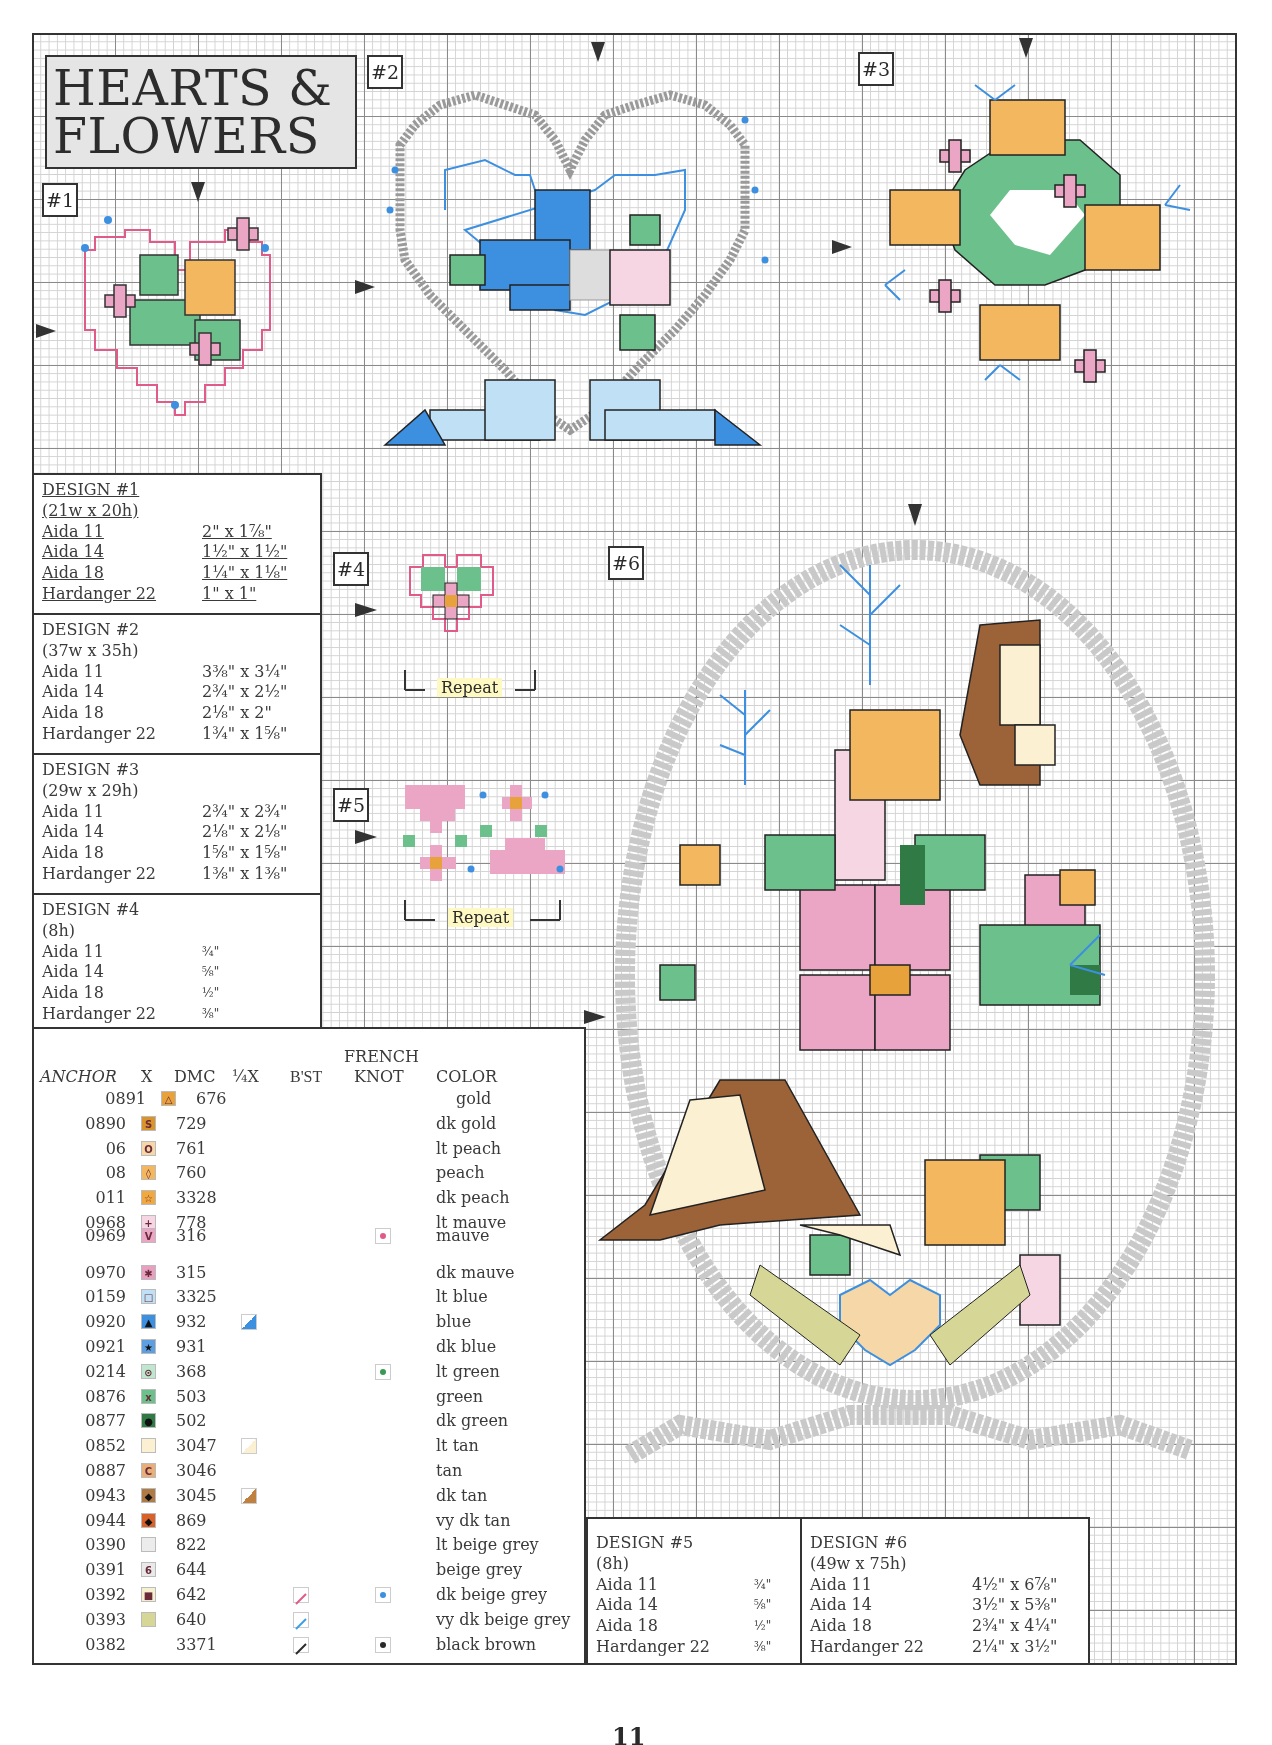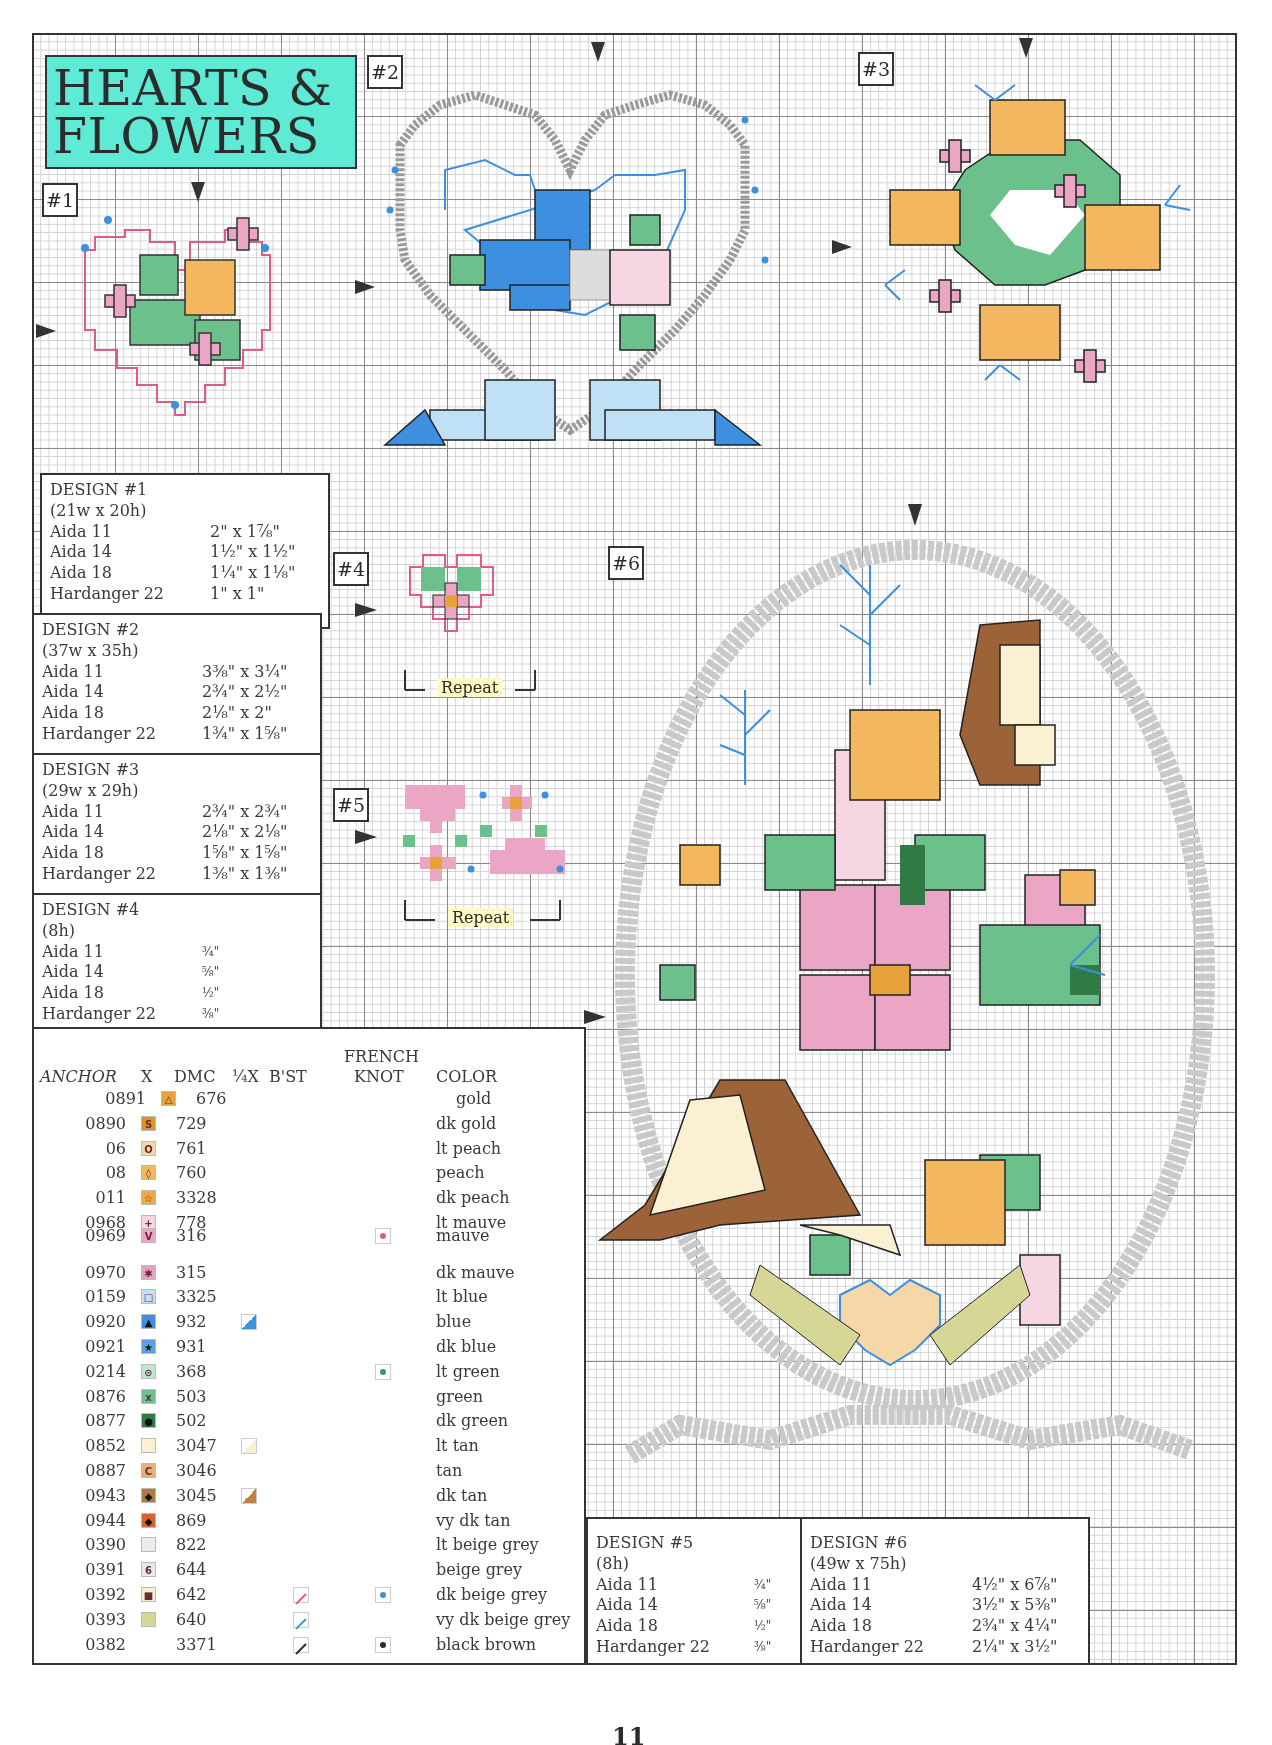--- a/index.html
+++ b/index.html
@@ -6,21 +6,21 @@
   body{width:1272px;height:1745px;position:relative;overflow:hidden;font-family:"DejaVu Serif","Liberation Serif",serif;color:#2a2a2a;}
   .page-frame{position:absolute;left:32px;top:33px;width:1205px;height:1632px;border:2px solid #333;box-sizing:border-box;
     background-color:#fff;
     background-image:
       linear-gradient(#8a8a8a 1px, transparent 1px),
       linear-gradient(90deg,#8a8a8a 1px, transparent 1px),
       linear-gradient(#d2d2d2 1px, transparent 1px),
       linear-gradient(90deg,#d2d2d2 1px, transparent 1px);
     background-size:83px 83px,83px 83px,8.3px 8.3px,8.3px 8.3px;
     background-position:-2px -2px,-2px -2px,-2px -2px,-2px -2px;}
-  .title-box{position:absolute;left:45px;top:55px;width:308px;height:110px;border:2px solid #333;background:#5eead4;}
+  .title-box{position:absolute;left:45px;top:55px;width:308px;height:110px;border:2px solid #333;background:#e5e5e5;}
   .title{font-family:"DejaVu Serif","Liberation Serif",serif;font-size:49px;line-height:48px;padding:8px 0 0 6px;letter-spacing:0.5px;color:#2c2c2c;}
   .num-box{position:absolute;border:2px solid #333;background:#fff;font-size:19px;width:36px;height:34px;display:flex;align-items:center;justify-content:center;box-sizing:border-box;}
   .info-box{position:absolute;background:#fff;border:2px solid #333;box-sizing:border-box;padding:5px 8px;font-size:16px;line-height:20.8px;color:#3a3a3a;}
   .info-row{display:flex;}
   .info-row .fab{width:160px;}
   .info-row .sz{white-space:nowrap;}
   .legend{position:absolute;left:32px;top:1027px;width:554px;height:638px;background:#fff;border:2px solid #333;box-sizing:border-box;font-size:16px;color:#3a3a3a;}
   .legend-head{position:absolute;top:15px;left:0;width:100%;height:42px;}
   .lh{position:absolute;bottom:0;line-height:18px;text-align:left;}
   .lrow{position:absolute;left:0;width:100%;height:25px;line-height:25px;}
@@ -264,21 +264,21 @@
       <polygon points="420,730 330,800 350,830 430,760"></polygon>
     </g>
 
   <g stroke="#3d8fe0" stroke-width="2" fill="none">
     <path d="M270,30 L270,150 M270,60 L240,30 M270,80 L300,50 M270,110 L240,90"></path>
     <path d="M145,155 L145,250 M145,180 L120,160 M145,200 L170,175 M145,220 L120,210"></path>
     <path d="M470,430 L500,400 M470,430 L505,440"></path>
   </g>
 </svg>
 
-<div class="info-box" style="left:40px;top:473px;width:290px;height:156px;">
+<div class="info-box" style="left:32px;top:473px;width:290px;height:156px;text-decoration:underline;">
   <div>DESIGN #1</div>
   <div>(21w x 20h)</div>
   <div class="info-row">
       <span class="fab">Aida 11</span>
       <span class="sz">2" x 1⅞"</span>
     </div>
   <div class="info-row">
       <span class="fab">Aida 14</span>
       <span class="sz">1½" x 1½"</span>
     </div>
@@ -396,21 +396,21 @@
       <span class="sz">2¼" x 3½"</span>
     </div>
 </div>
 
 <div class="legend">
   <div class="legend-head">
     <span class="lh" style="left:6px;font-style:italic;">ANCHOR</span>
     <span class="lh" style="left:107px;">X</span>
     <span class="lh" style="left:140px;">DMC</span>
     <span class="lh" style="left:198px;">¼X</span>
-    <span class="lh" style="left:235px;">B'ST</span>
+    <span class="lh" style="left:256px;font-family:Liberation Serif, serif;">B'ST</span>
     <span class="lh" style="left:310px;bottom:20px;">FRENCH</span>
     <span class="lh" style="left:320px;">KNOT</span>
     <span class="lh" style="left:402px;">COLOR</span>
   </div>
   <div id="legend-rows">
       <div class="lrow" style="top: 57px; margin-left: 20px;">
         <span class="anchor">0891</span>
         <span class="sw" style="background:#e8a23c;color:#6a2a3a">△</span>
         <span class="dmc">676</span>
         <span class="color">gold</span>

